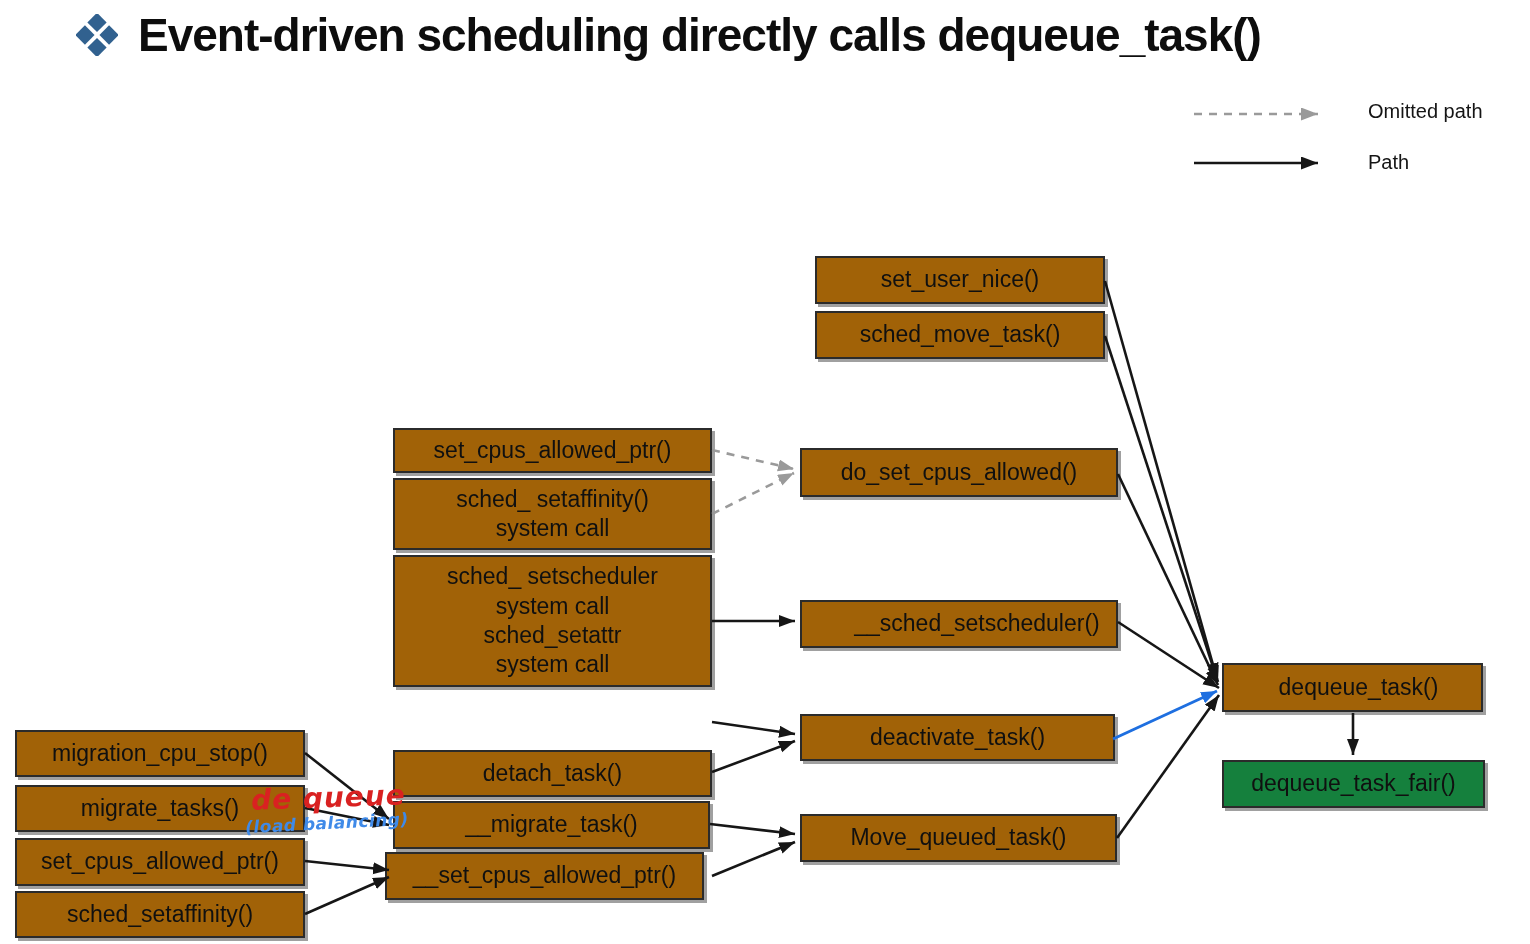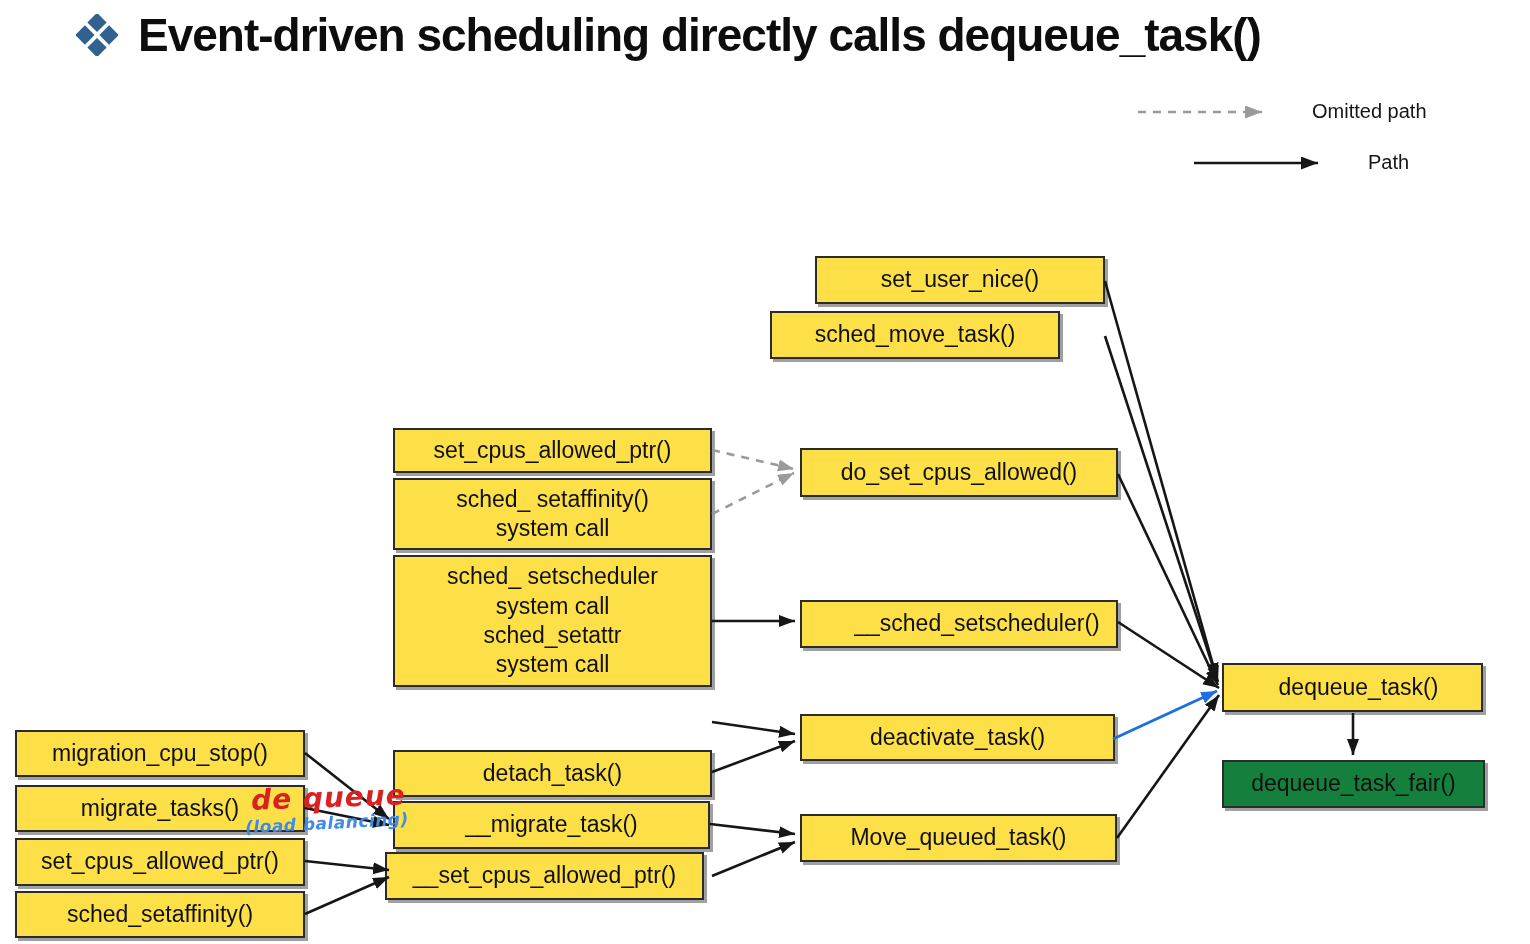--- a/index.html
+++ b/index.html
@@ -16,21 +16,21 @@
   .title-text{
     font-size:46px;font-weight:bold;color:#0d0d0d;letter-spacing:-1px;
     white-space:nowrap;
   }
   
   .legend-row{position:absolute;display:flex;align-items:center;z-index:5;}
   .legend-row .arrow-holder{width:148px;height:18px;margin-right:28px;}
   .legend-label{font-size:20px;color:#151515;white-space:nowrap;}
   
   .node{
-    position:absolute;background:#fde047;border:2px solid #2b2b2b;
+    position:absolute;background:#a16207;border:2px solid #2b2b2b;
     box-shadow:3px 3px 0 #a0a0a0;
     display:flex;flex-direction:column;align-items:center;justify-content:center;
     font-size:23px;color:#101010;line-height:1.28;text-align:center;
     box-sizing:border-box;z-index:1;
   }
   .node.highlight{background:#15803d;}
   
   .edges-layer{position:absolute;left:0;top:0;width:1530px;height:944px;z-index:3;pointer-events:none;}
   .edge-solid{stroke:#161616;stroke-width:2.6;fill:none;}
   .edge-omitted{stroke:#9a9a9a;stroke-width:2.6;stroke-dasharray:8 7;fill:none;}
@@ -57,21 +57,21 @@
       <g fill="#31618F">
         <rect x="13.5" y="1.5" width="13" height="13" transform="rotate(45 20 8)"></rect>
         <rect x="2" y="13.5" width="13" height="13" transform="rotate(45 8.5 20)"></rect>
         <rect x="25" y="13.5" width="13" height="13" transform="rotate(45 31.5 20)"></rect>
         <rect x="13.5" y="25.5" width="13" height="13" transform="rotate(45 20 32)"></rect>
       </g>
     </svg>
     <span class="title-text">Event-driven scheduling directly calls dequeue_task()</span>
   </div>
 
-  <div class="legend-row" style="left:1136px;top:100px;">
+  <div class="legend-row" style="left:1192px;top:100px;align-items:flex-end;">
     <svg class="arrow-holder" viewBox="0 0 148 18">
       <line x1="2" y1="9" x2="126" y2="9" class="edge-omitted" marker-end="url(#lg-arrow-gray)"></line>
       <defs>
         <marker id="lg-arrow-gray" markerUnits="userSpaceOnUse" markerWidth="18" markerHeight="14" refX="17" refY="6.5" orient="auto">
           <path d="M0,0 L17,6.5 L0,13 z" fill="#9a9a9a"></path>
         </marker>
       </defs>
     </svg>
     <span class="legend-label">Omitted path</span>
   </div>
@@ -120,21 +120,21 @@
         <line x1="305" y1="914" x2="389" y2="877" class="edge-solid" marker-end="url(#arrow-black)"></line>
       </g>
   </svg>
 
   <div class="note-red">de queue</div>
   <div class="note-blue">(load balancing)</div>
 
 <div class="node" style="left: 815px; top: 256px; width: 290px; height: 48px;">
       <div>set_user_nice()</div>
     </div>
-    <div class="node" style="left: 770px; top: 311px; width: 290px; height: 48px;">
+    <div class="node" style="left: 815px; top: 311px; width: 290px; height: 48px;">
       <div>sched_move_task()</div>
     </div>
     <div class="node" style="left: 393px; top: 428px; width: 319px; height: 45px;">
       <div>set_cpus_allowed_ptr()</div>
     </div>
     <div class="node" style="left: 393px; top: 478px; width: 319px; height: 72px;">
       <div>sched_ setaffinity()</div>
       <div>system call</div>
     </div>
     <div class="node" style="left: 393px; top: 555px; width: 319px; height: 132px;">

